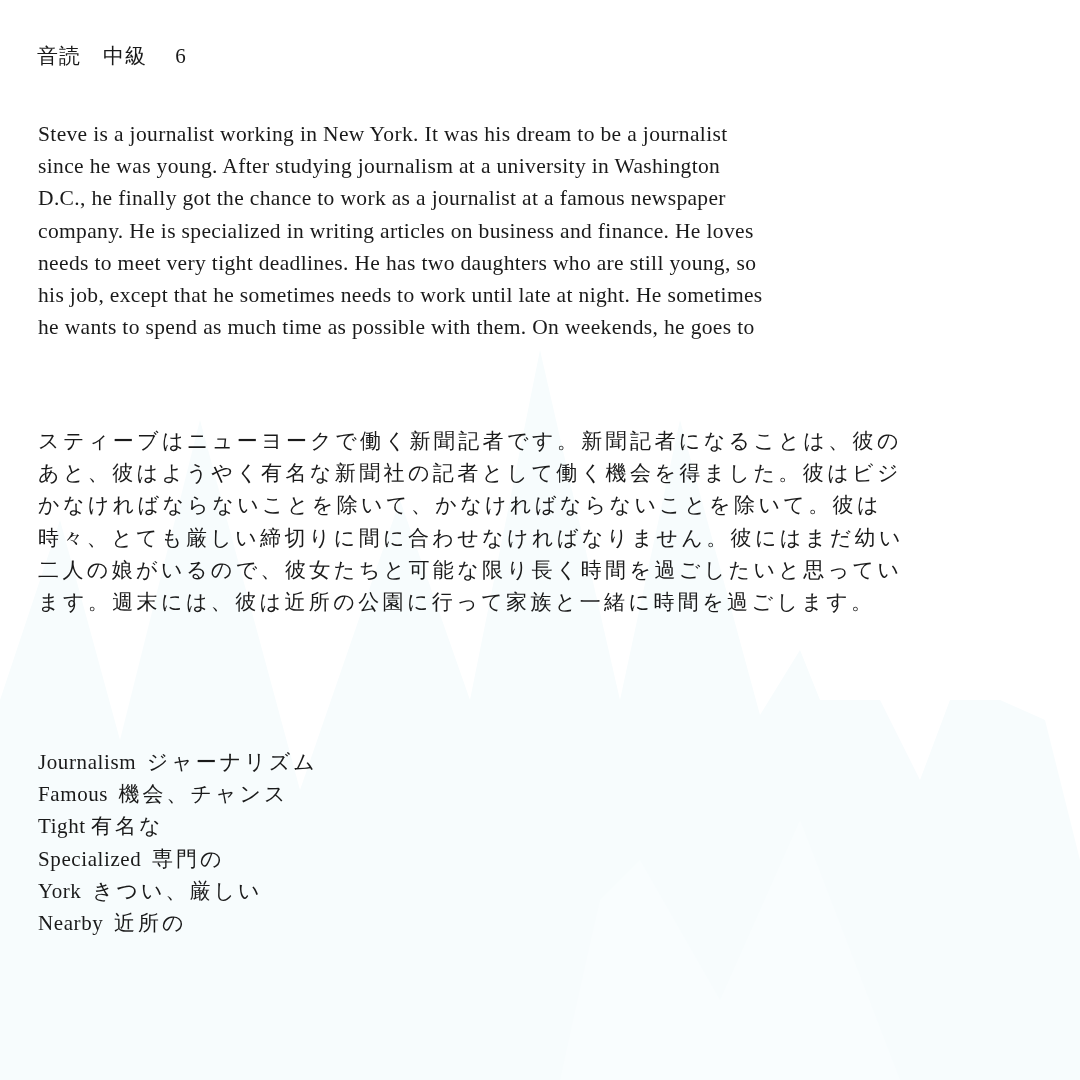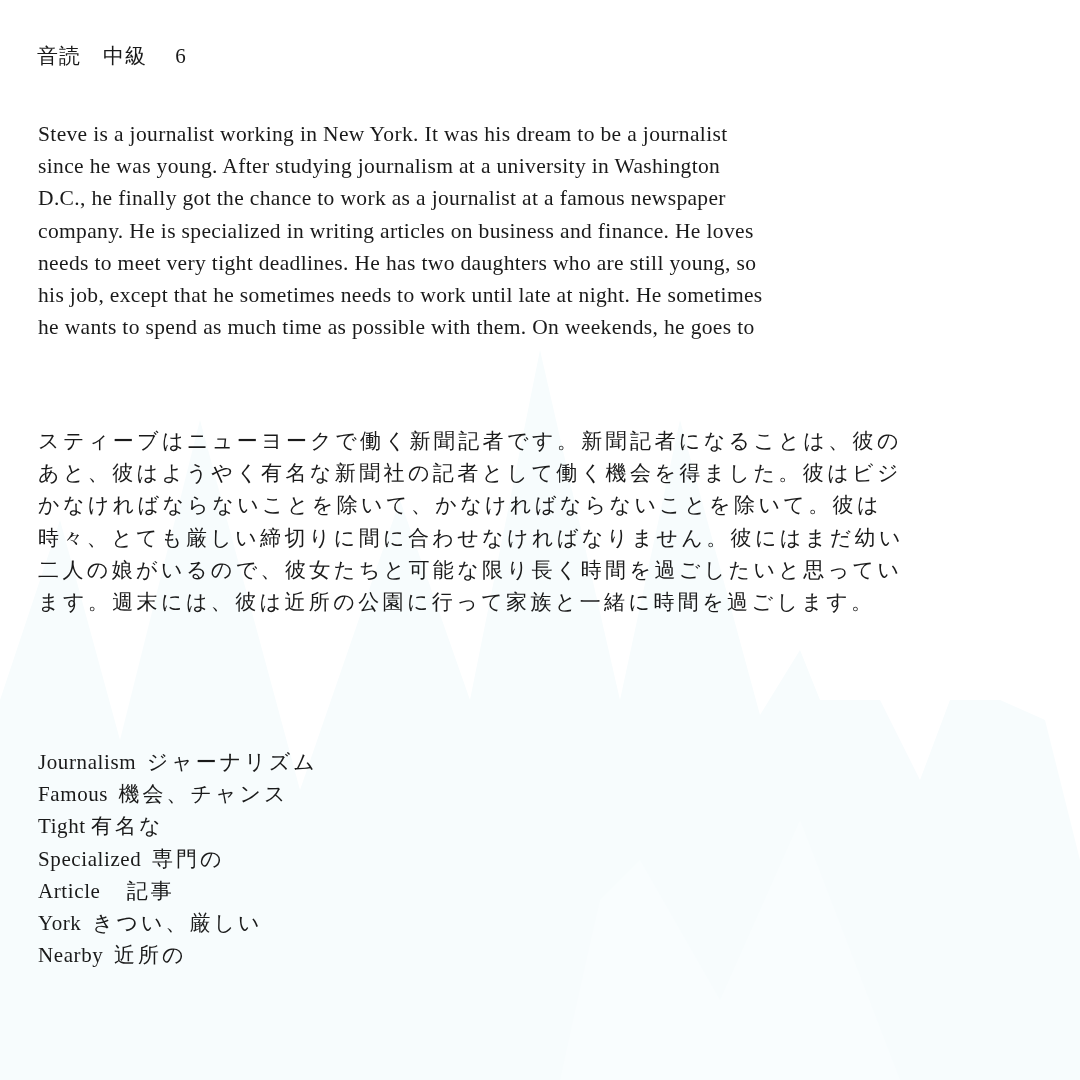--- a/index.html
+++ b/index.html
@@ -94,17 +94,16 @@
     <span class="line">時々、とても厳しい締切りに間に合わせなければなりません。彼にはまだ幼い</span>
     <span class="line">二人の娘がいるので、彼女たちと可能な限り長く時間を過ごしたいと思ってい</span>
     <span class="line">ます。週末には、彼は近所の公園に行って家族と一緒に時間を過ごします。</span>
   </div>
 
   <div class="vocab">
     <span class="vocab-row"><span class="vocab-term">Journalism</span><span>  </span><span class="vocab-meaning">ジャーナリズム</span></span>
     <span class="vocab-row"><span class="vocab-term">Famous</span><span>  </span><span class="vocab-meaning">機会、チャンス</span></span>
     <span class="vocab-row"><span class="vocab-term">Tight</span><span> </span><span class="vocab-meaning">有名な</span></span>
     <span class="vocab-row"><span class="vocab-term">Specialized</span><span>  </span><span class="vocab-meaning">専門の</span></span>
-    <span class="vocab-row"><span class="vocab-term">Article</span><span>　 </span><span class="vocab-meaning">記事</span></span>
     <span class="vocab-row"><span class="vocab-term">York</span><span>  </span><span class="vocab-meaning">きつい、厳しい</span></span>
     <span class="vocab-row"><span class="vocab-term">Nearby</span><span>  </span><span class="vocab-meaning">近所の</span></span>
   </div>
 </div>
 
 </body></html>

